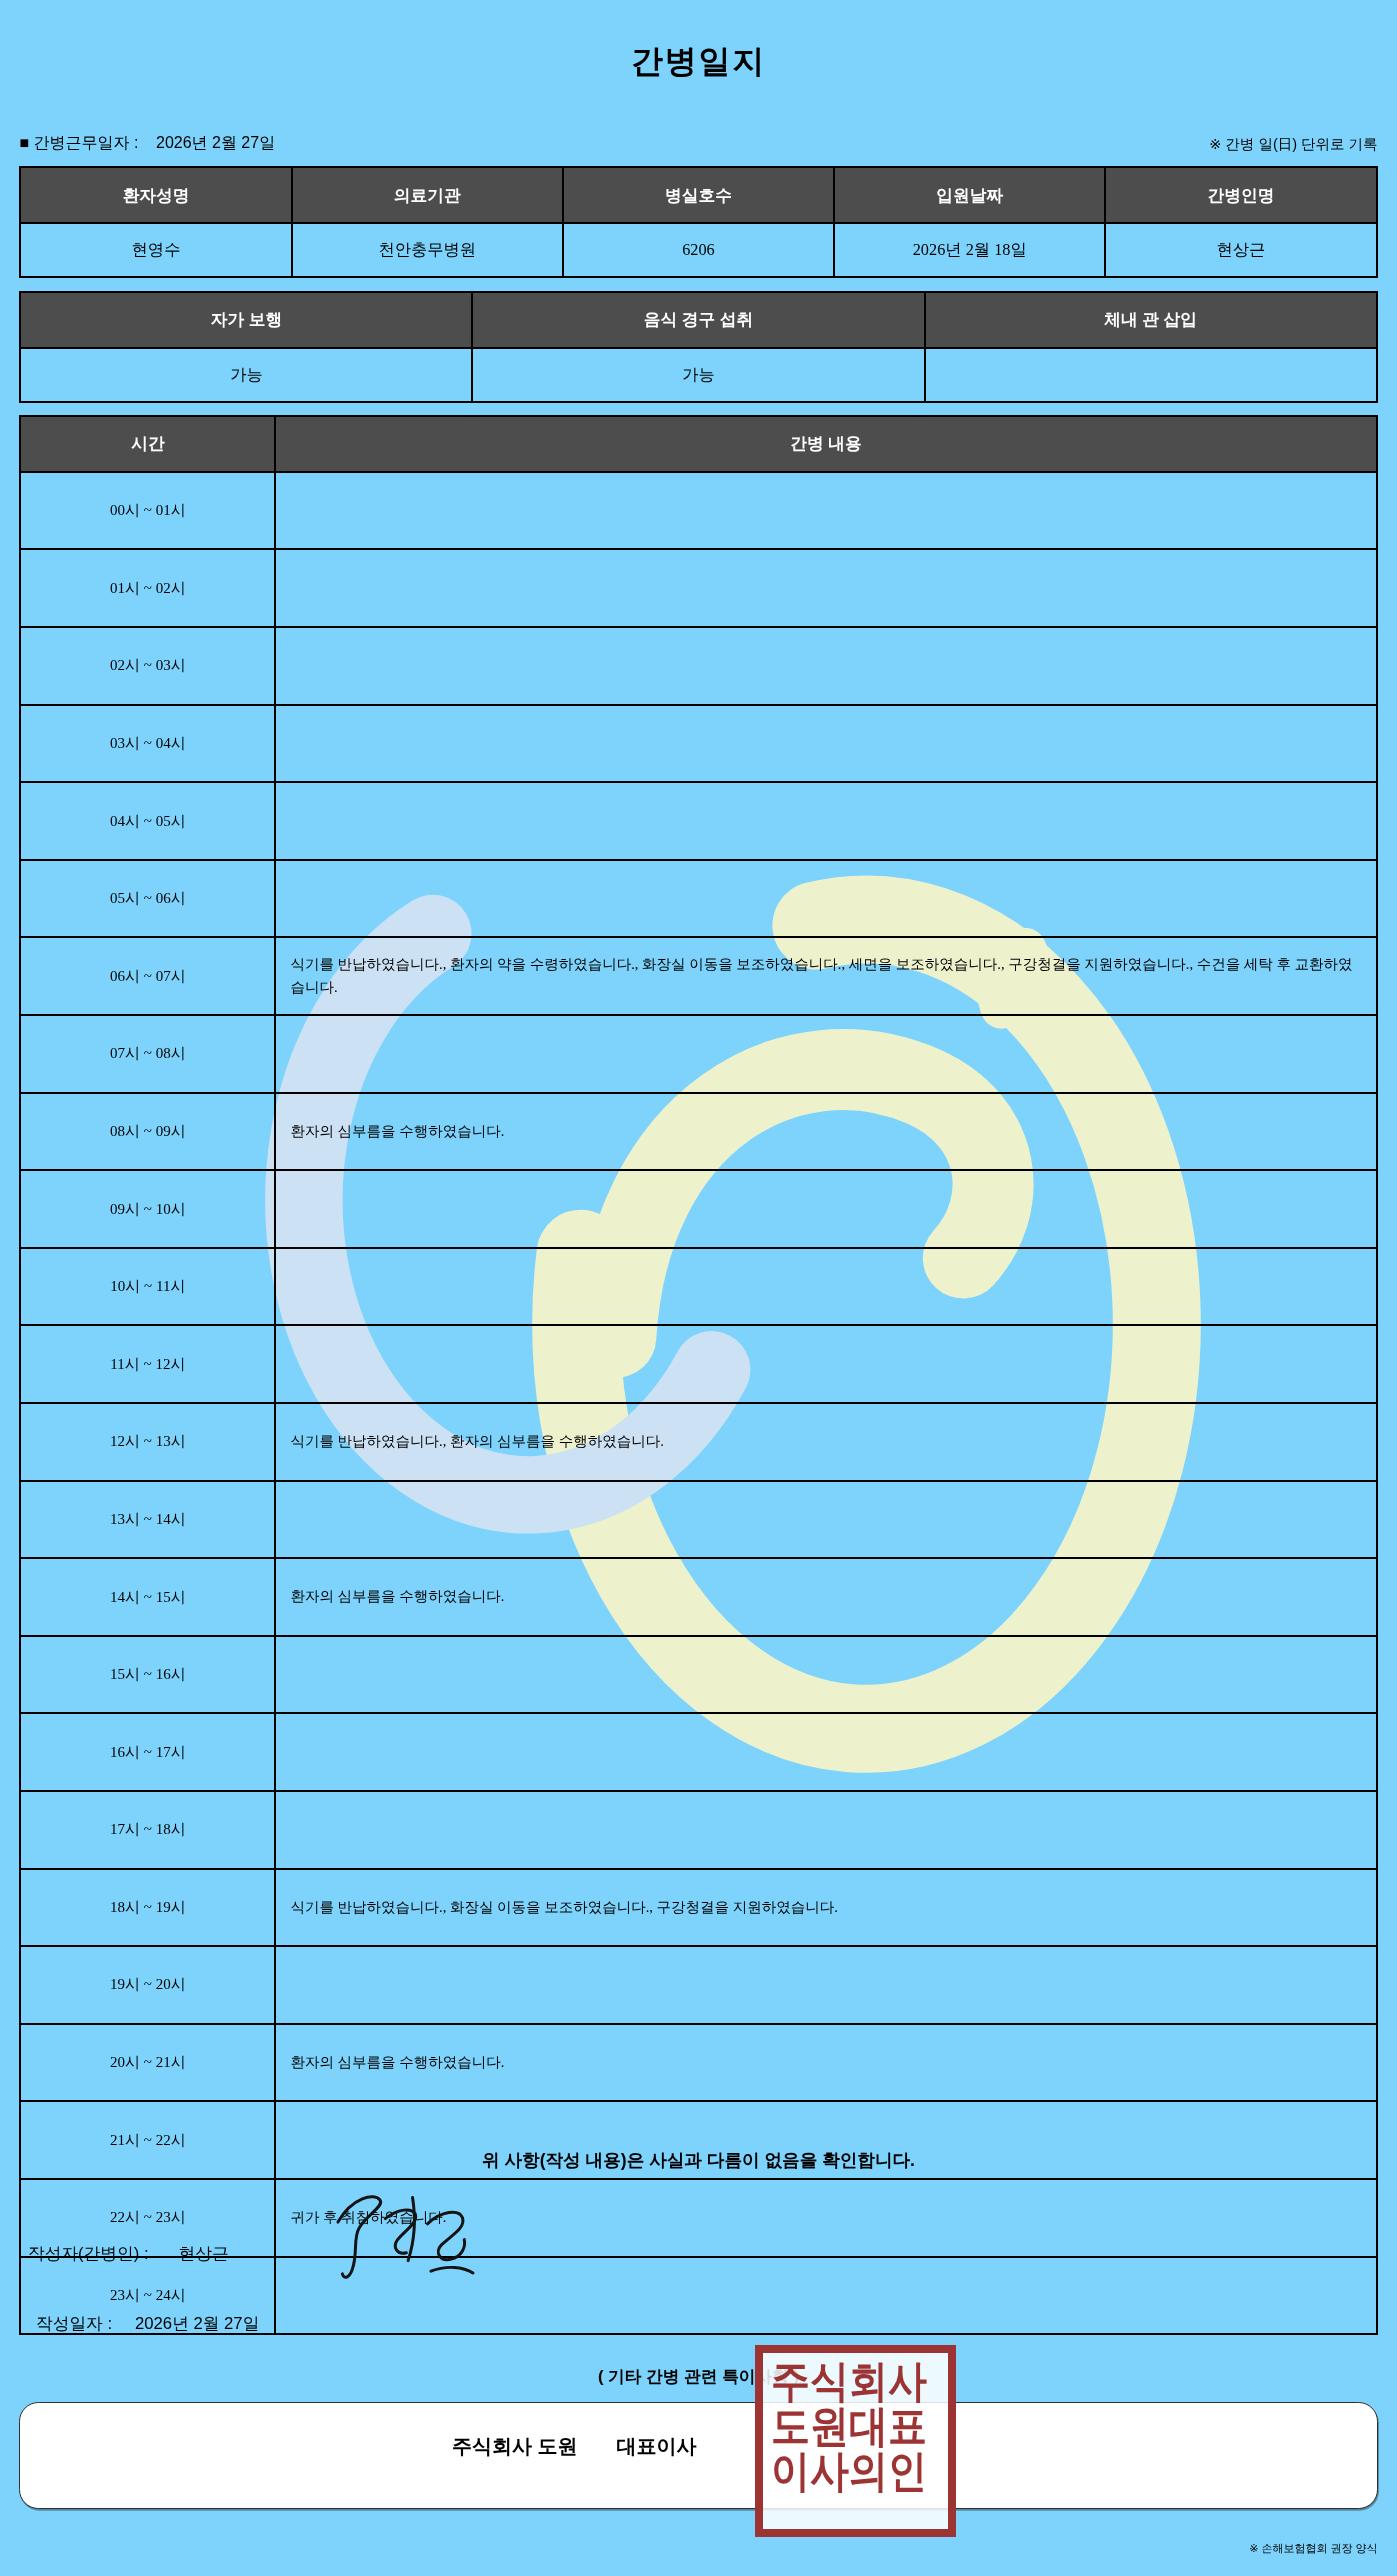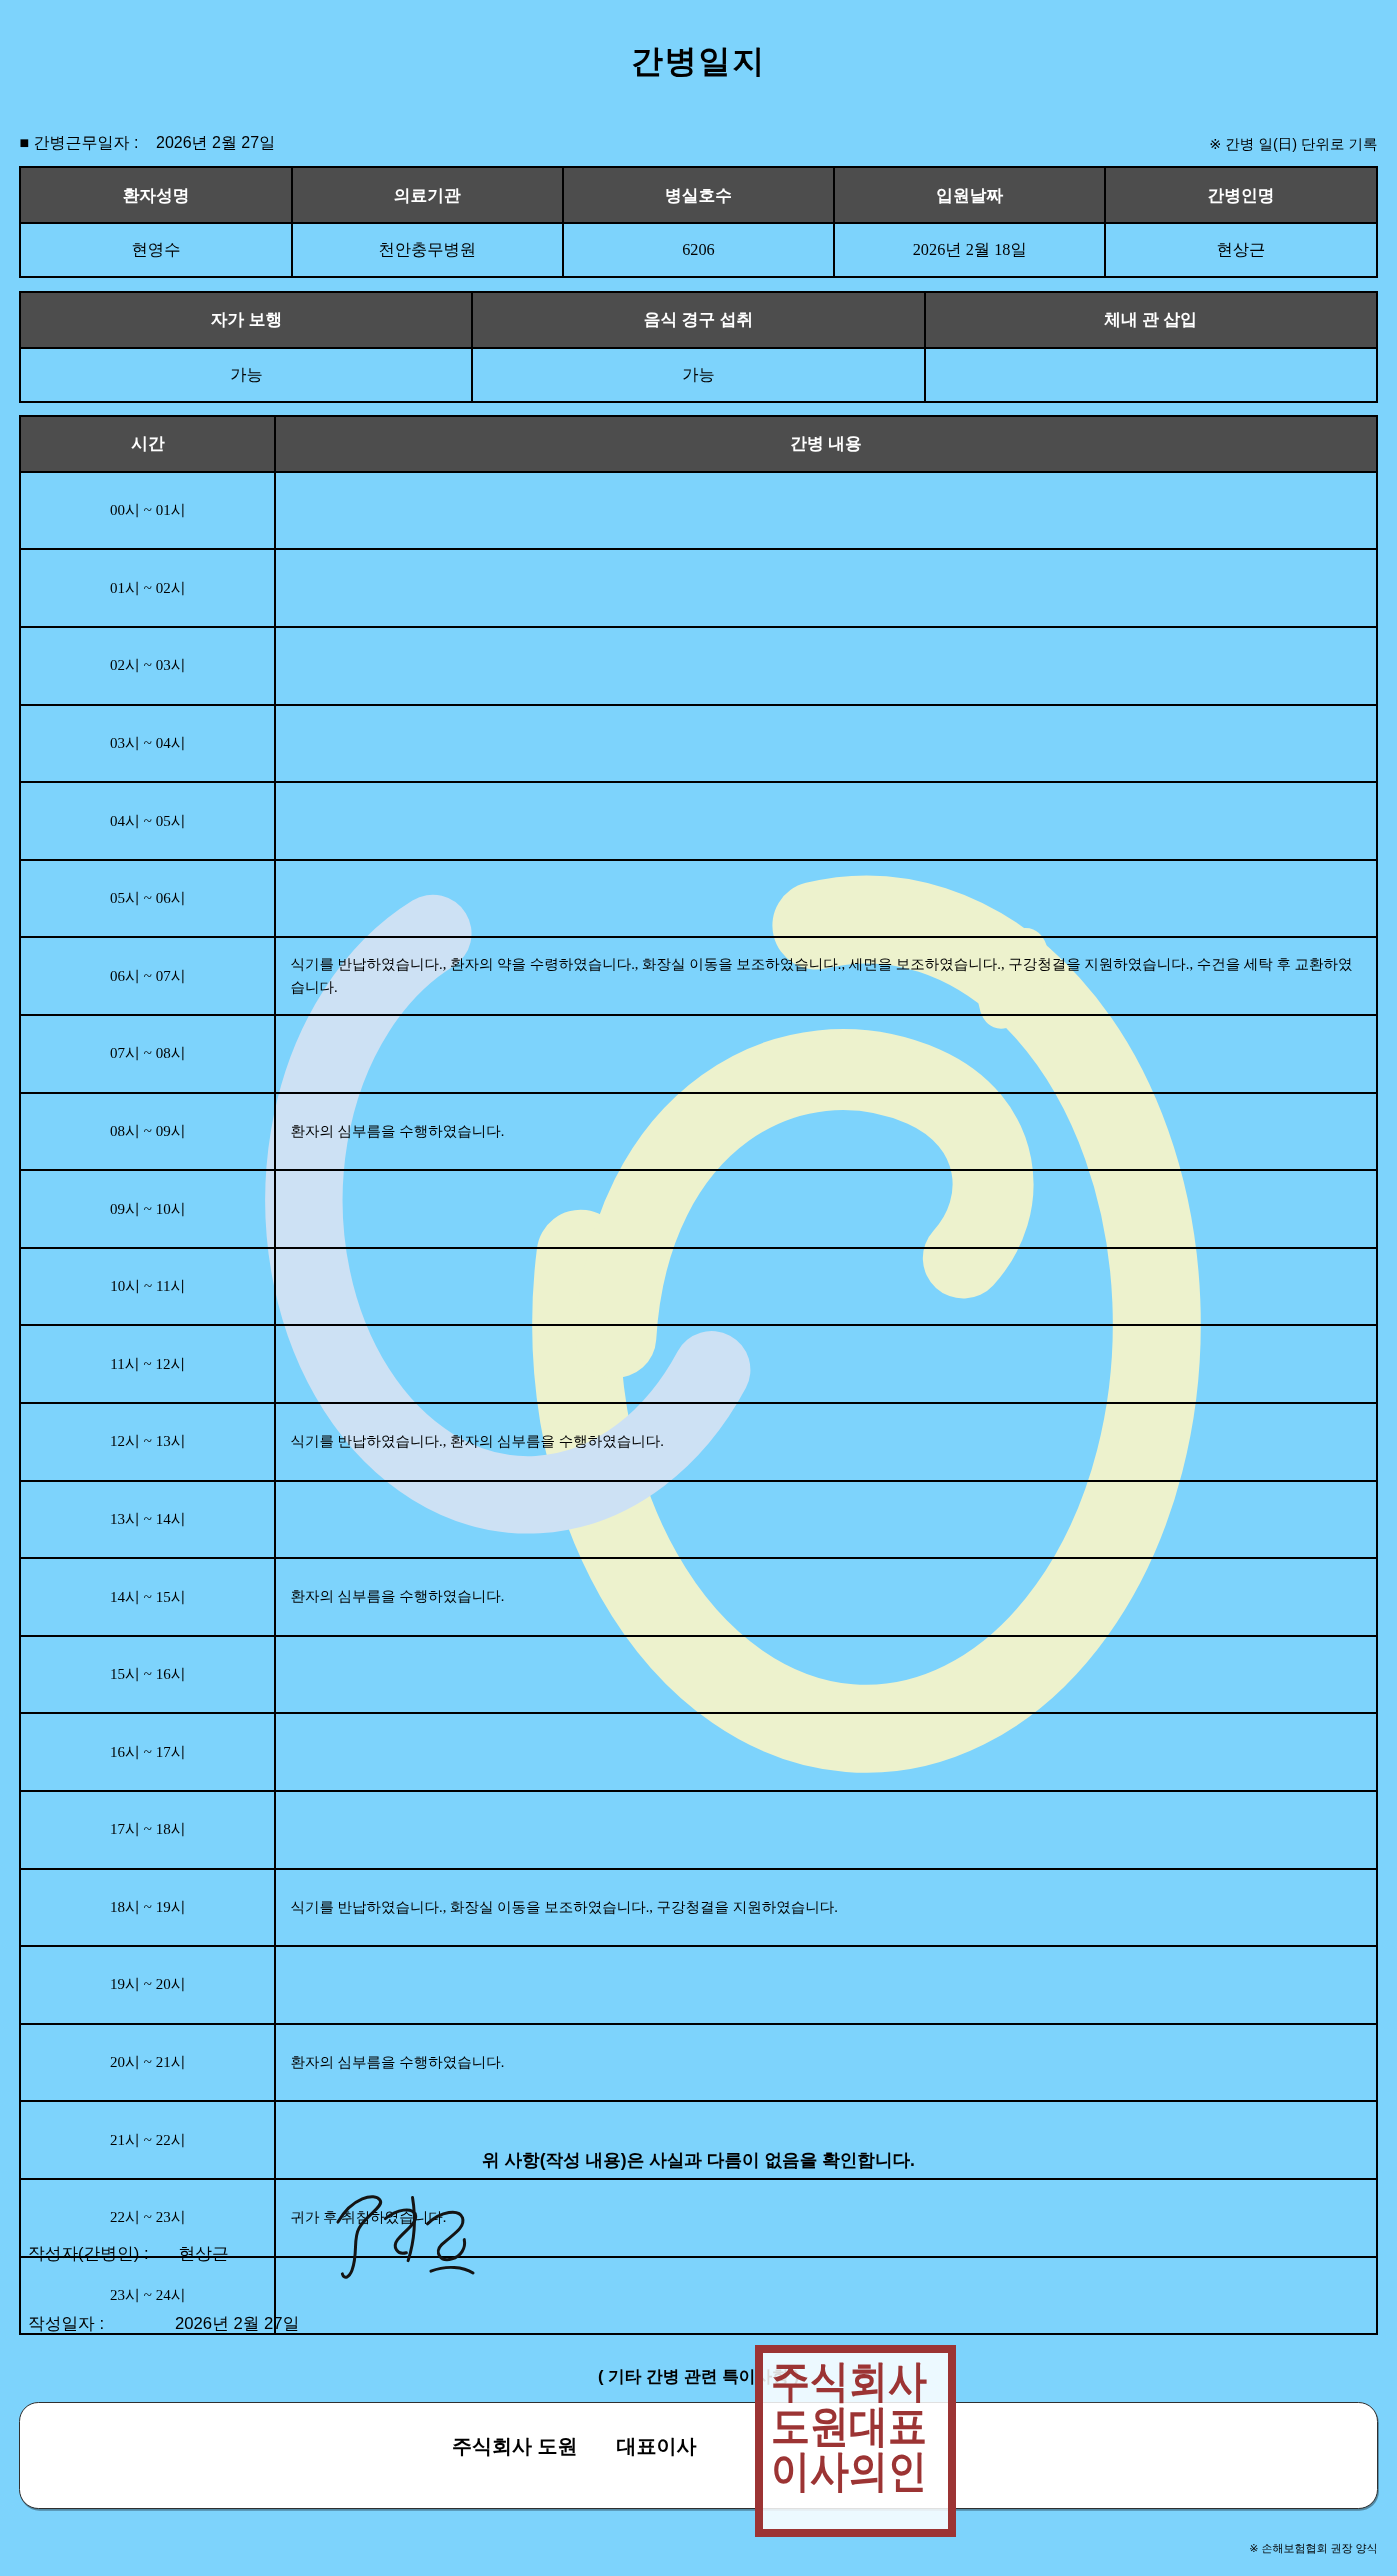--- a/index.html
+++ b/index.html
@@ -41,21 +41,21 @@
   }
   .form-note { text-align:right; font-size:11px; margin-top:32px; }
 
   .confirmation { position:absolute; left:0; right:0; top:2148px; text-align:center; font-size:17.6px; font-weight:bold; }
 
   .writer-row { position:absolute; left:28px; top:2242px; font-size:16.7px; display:flex; align-items:center; }
   .writer-row .lbl { }
   .writer-row .val { margin-left:30px; }
   .signature-svg { position:absolute; left:327px; top:2187px; }
 
-  .writedate-row { position:absolute; left:28px; top:2312px; font-size:16.7px; display:flex; align-items:center;gap:48px; }
+  .writedate-row { position:absolute; left:36px; top:2312px; font-size:16.7px; display:flex; align-items:center; }
   .writedate-row .val { margin-left:23px; }
 
   .company-row { position:absolute; left:452px; top:2433px; font-size:20px; font-weight:bold; display:flex; }
   .company-row .ceo { margin-left:39px;font-family:Liberation Serif, serif; }
 
   .seal {
     position:absolute; left:755px; top:2345px; width:201px; height:192px;
     border:8.8px solid var(--seal-red,#9c3434); box-sizing:border-box; background:rgba(255,255,255,0.85);
     display:flex; flex-direction:column; padding:6.2px 8px;
   }

